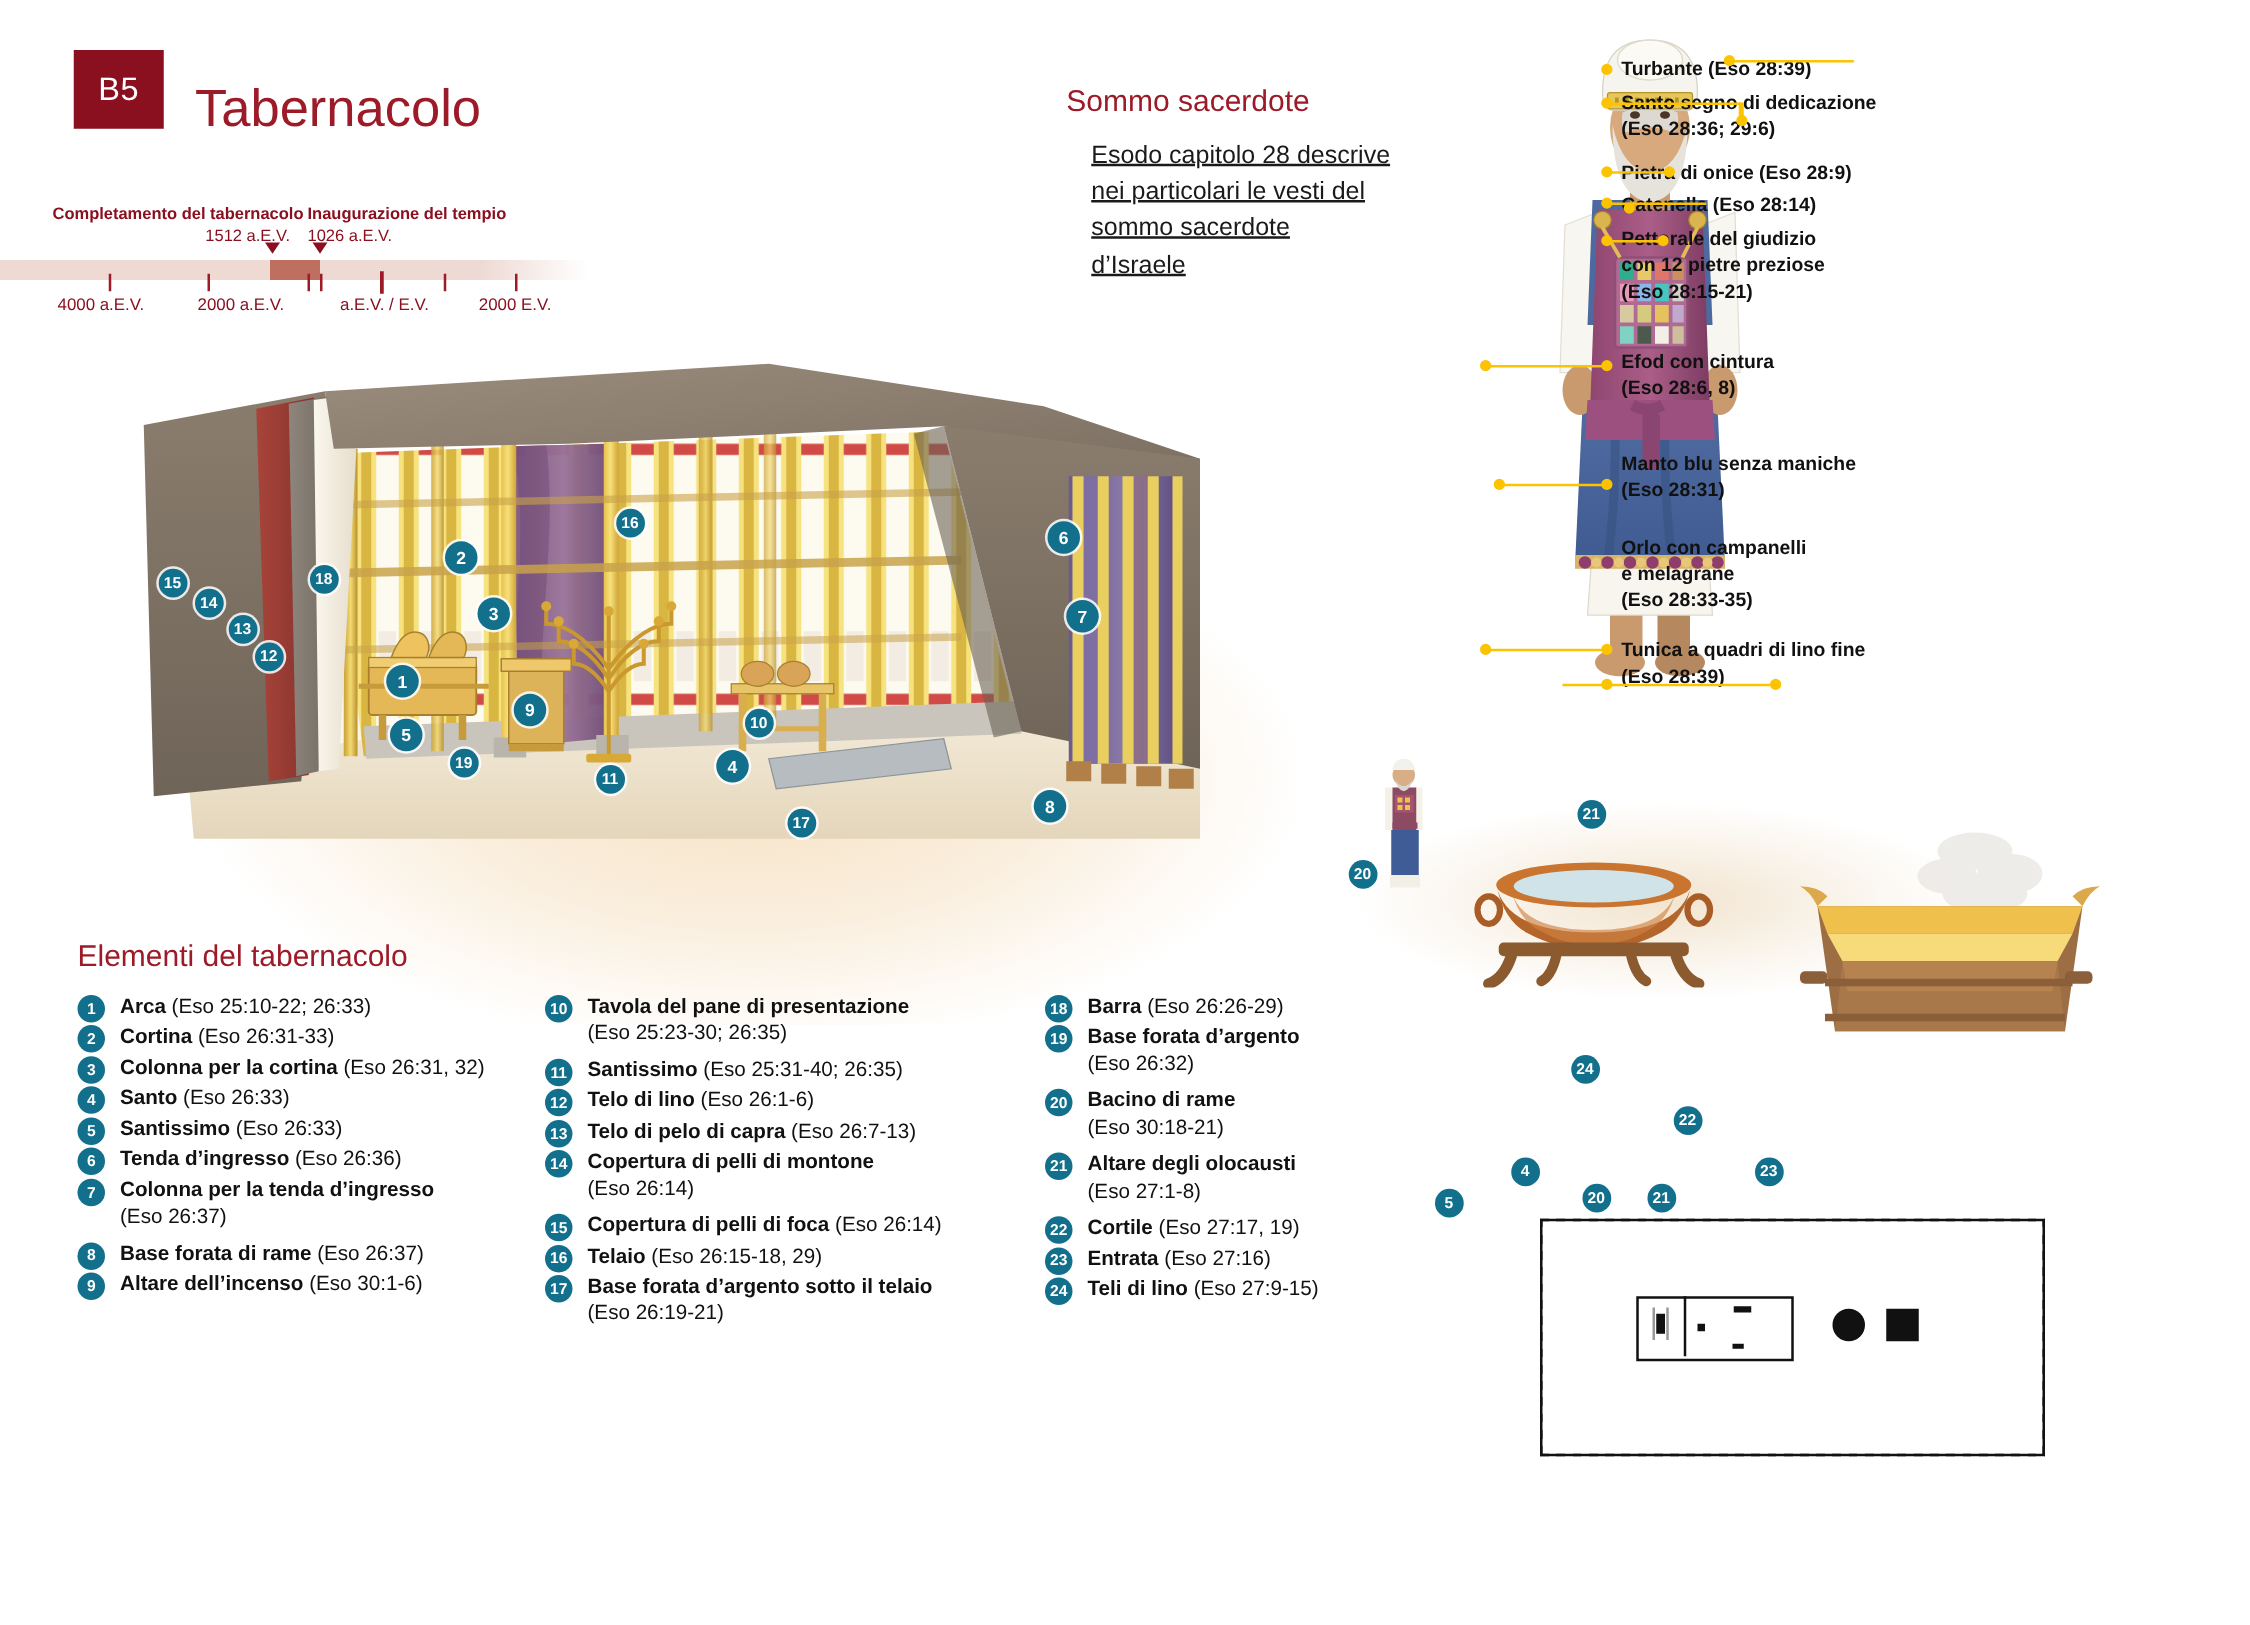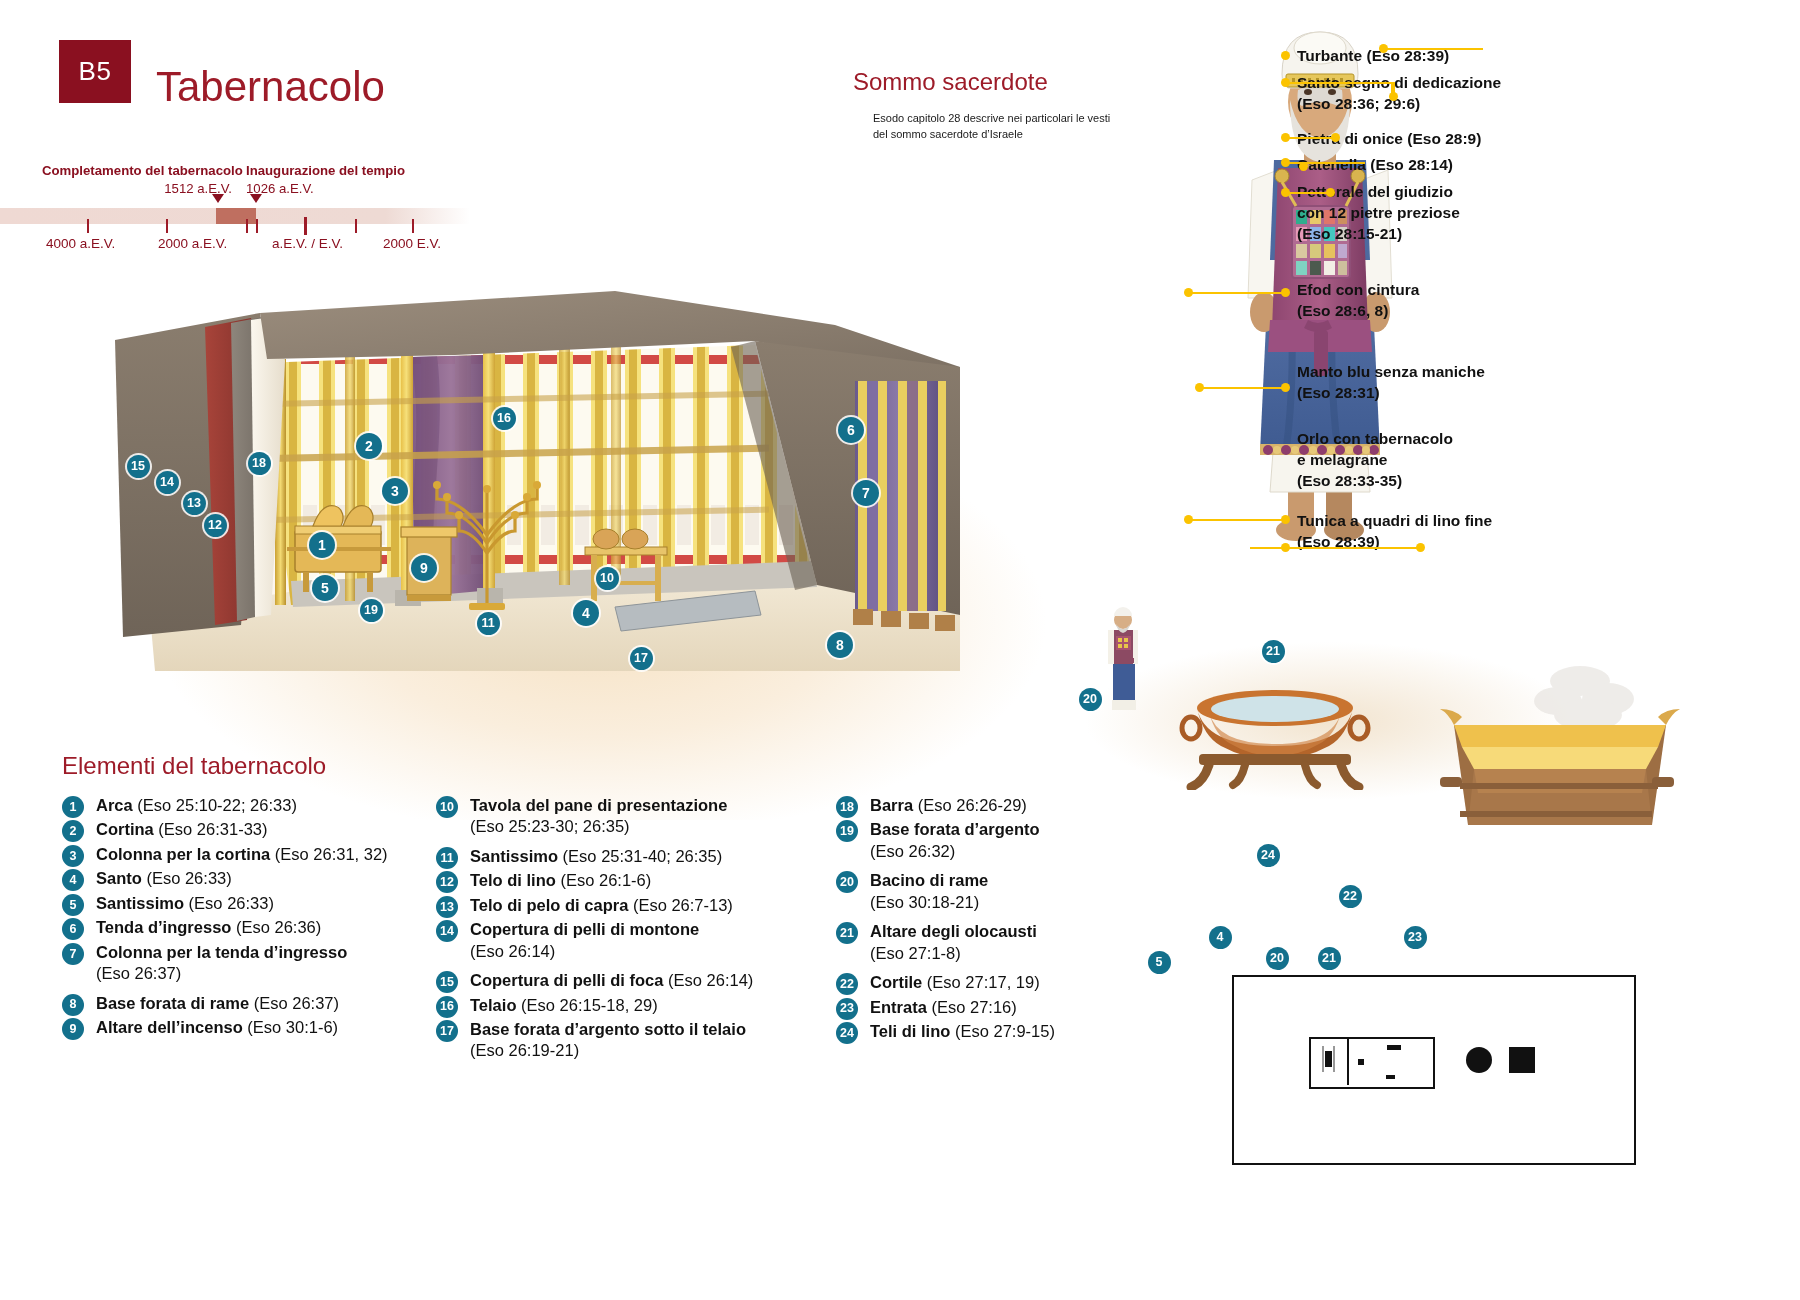--- a/index.html
+++ b/index.html
@@ -64,21 +64,21 @@
     display:flex;align-items:center;justify-content:center;
     font-size:14px;font-weight:bold;
     box-shadow:0 0 0 2px rgba(255,255,255,.85);
     width:26px;height:26px;margin-left:-13px;margin-top:-13px;
     z-index:40;
   }
   .mk.sm{width:23px;height:23px;font-size:12.5px;margin-left:-11.5px;margin-top:-11.5px;}
 
   
   .hp-title{position:absolute;left:853px;top:68px;color:#9d1b28;font-size:24px;}
-  .hp-text{position:absolute;left:873px;top:110px;width:240px;color:#1a1a1a;font-size:11px;line-height:1.46;}
+  .hp-text{position:absolute;left:873px;top:110px;width:240px;color:#1a1a1a;font-size:20px;line-height:1.46;text-decoration:underline;}
 
   .lbl{
     position:absolute;font-size:15.5px;line-height:1.35;color:#111;
     white-space:nowrap;
   }
   .lbl b{font-weight:bold;}
   .lbl .ref{font-weight:bold;}
 
   .lead{position:absolute;height:2px;background:#fbc300;z-index:15;}
   .leaddot{position:absolute;width:9px;height:9px;border-radius:50%;background:#fbc300;margin-left:-4.5px;margin-top:-4.5px;z-index:16;}
@@ -548,21 +548,21 @@
     <b>Efod con cintura</b><br>
     <span class="ref">(Eso 28:6, 8)</span>
   </div>
 
   <div class="lbl" style="left:1297px;top:362px;">
     <b>Manto blu senza maniche</b><br>
     <span class="ref">(Eso 28:31)</span>
   </div>
 
   <div class="lbl" style="left:1297px;top:429px;">
-    <b>Orlo con tabernacolo</b><br>
+    <b>Orlo con campanelli</b><br>
     <b>e melagrane</b><br>
     <span class="ref">(Eso 28:33-35)</span>
   </div>
 
   <div class="lbl" style="left:1297px;top:511px;">
     <b>Tunica a quadri di lino fine</b><br>
     <span class="ref">(Eso 28:39)</span>
   </div>
 
   <div id="illus-markers">

